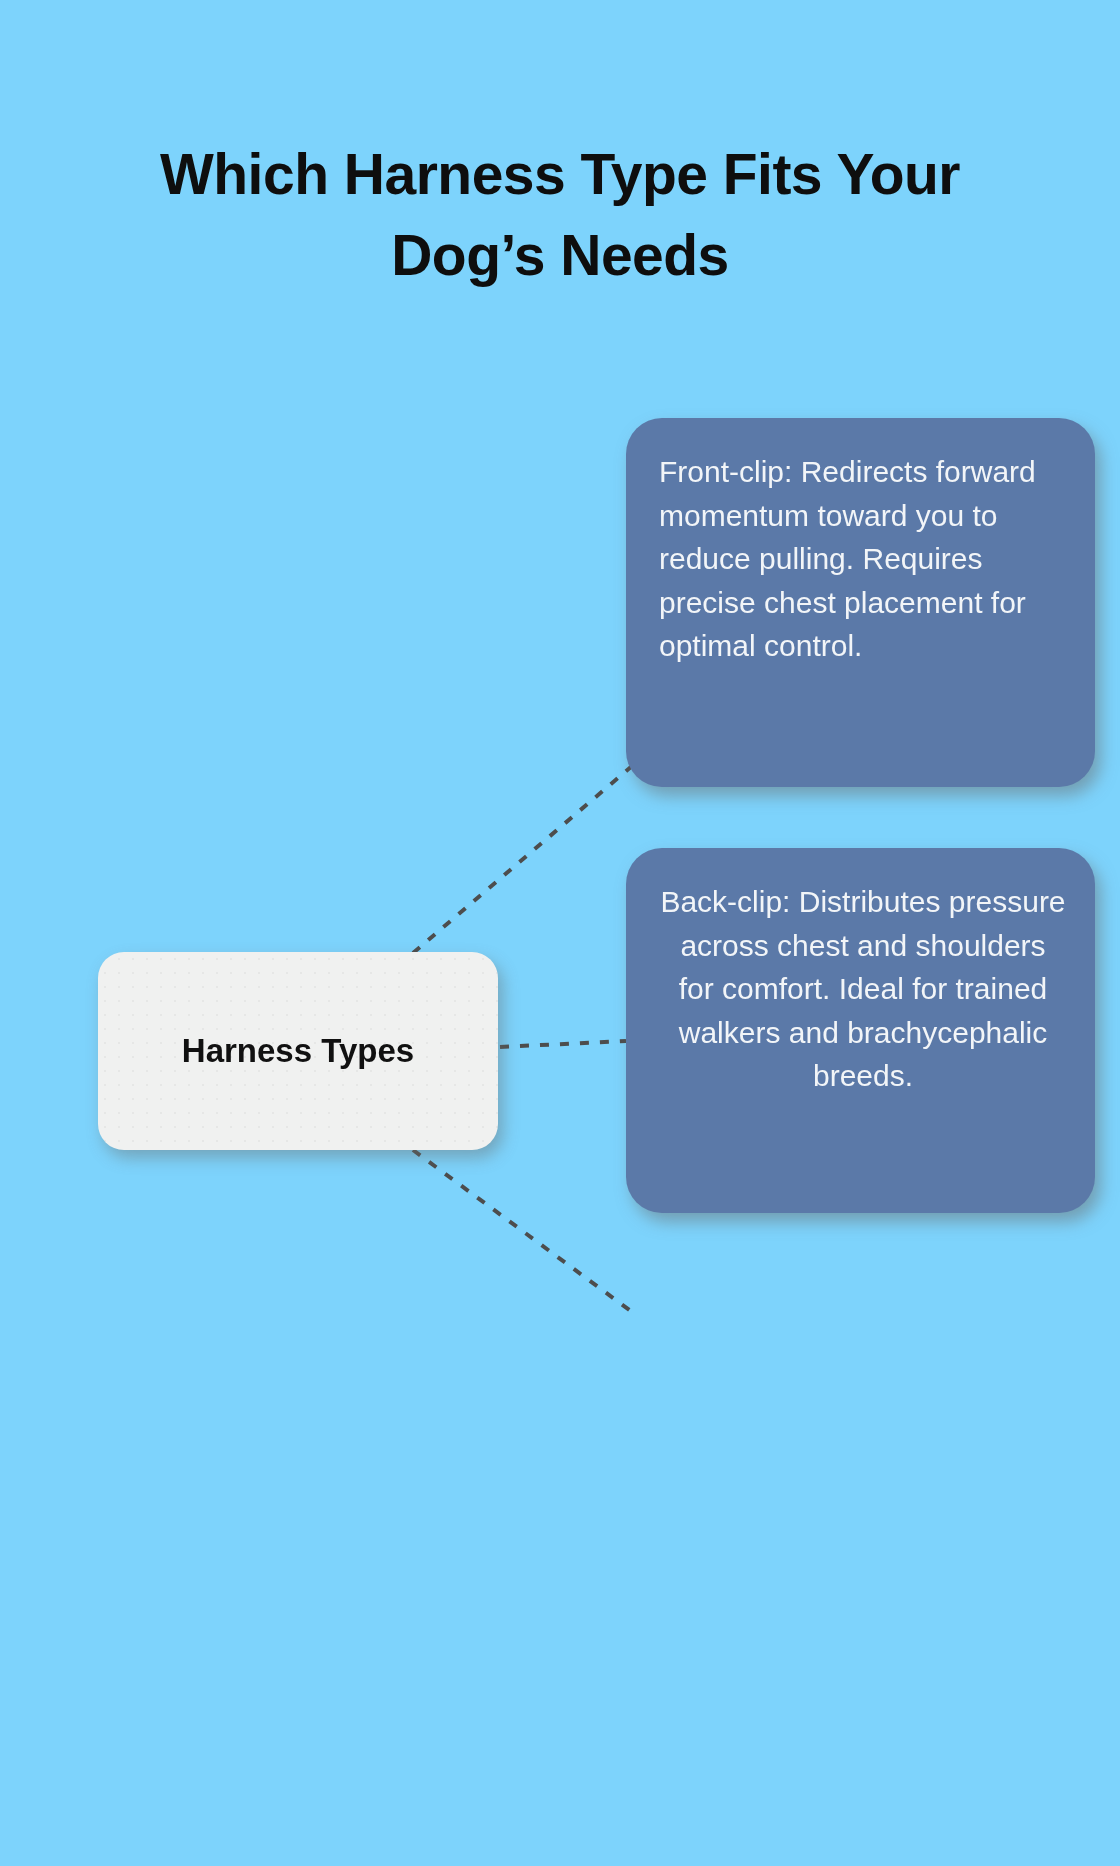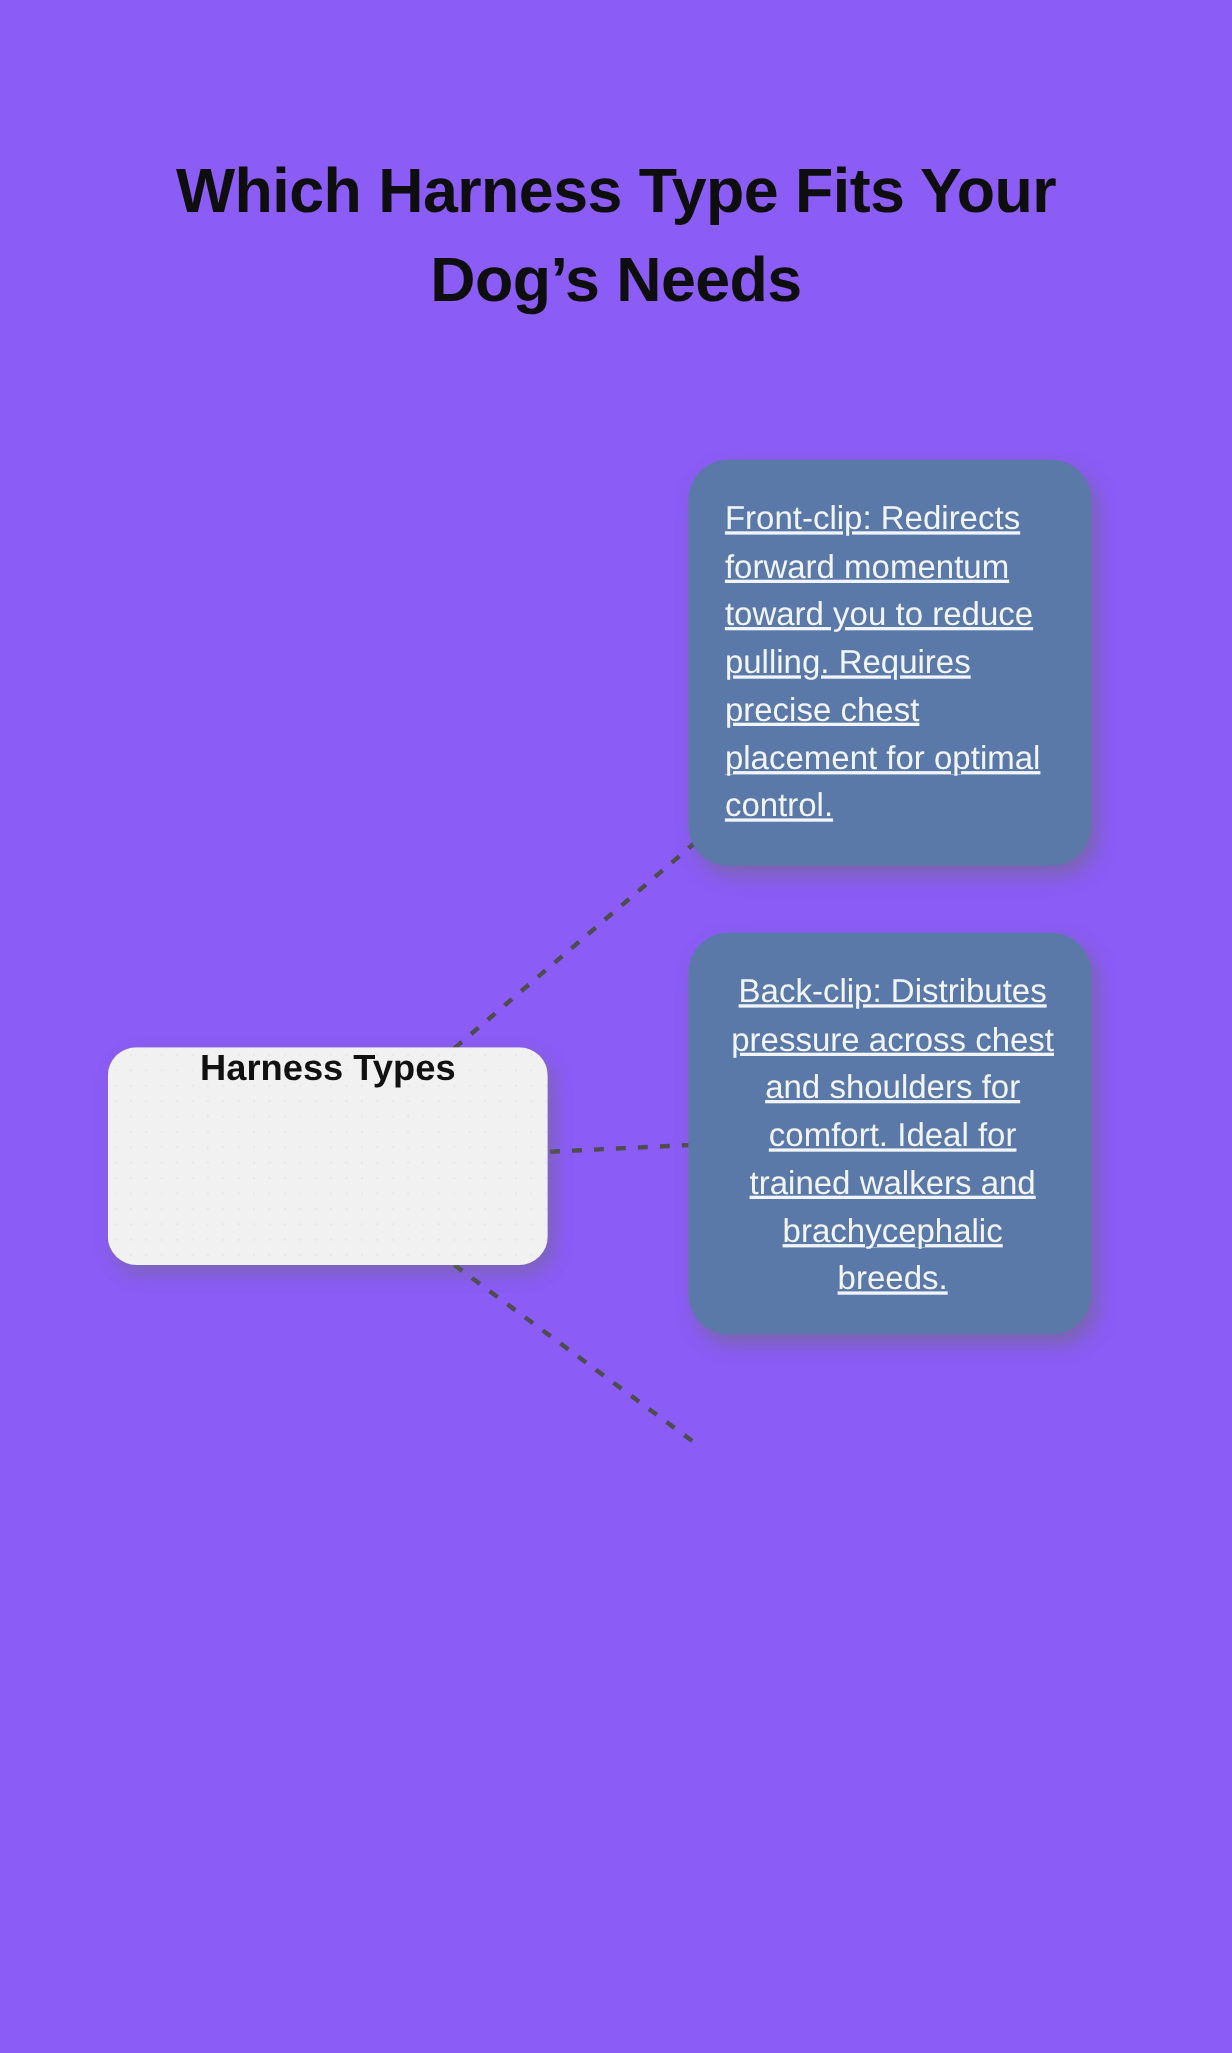--- a/index.html
+++ b/index.html
@@ -4,21 +4,21 @@
 <style>
   html, body {
     margin: 0;
     padding: 0;
     background: #dfe1e1;
   }
   .canvas {
     position: relative;
     width: 1120px;
     height: 1866px;
-    background: #8b5cf6;
+    background: #7dd3fc;
     overflow: hidden;
     font-family: "Liberation Sans", sans-serif;
   }
   .title {
     position: absolute;
     top: 96px;
     left: 50%;
     transform: translateX(-50%);
     width: 960px;
     text-align: center;
@@ -47,40 +47,40 @@
     left: 98px;
     top: 952px;
     width: 400px;
     height: 198px;
     background-color: #f0f1f0;
     background-image: radial-gradient(rgba(0,0,0,0.045) 1.2px, transparent 1.3px);
     background-size: 14px 14px;
     border-radius: 26px;
     box-shadow: 5px 8px 16px rgba(105,110,110,0.45);
     display: flex;
+    align-items: center;
     justify-content: center;
   }
   .center-node .label {
     font-size: 33px;
     font-weight: bold;
     color: #111111;
   }
   .branch {
     position: absolute;
     left: 626px;
-    width: 366px;
+    width: 469px;
     box-sizing: border-box;
     background: #5b79a8;
     border-radius: 36px;
     box-shadow: 6px 9px 16px rgba(105,110,110,0.5);
     padding: 32px 28px 28px 33px;
     color: #f2f5f8;
     font-size: 30px;
     line-height: 1.45;
-    text-decoration: underline;
   }
   .branch--front { top: 418px;  min-height: 369px; }
   .branch--back  { top: 848px;  min-height: 365px; text-align: center; }
   .branch--dual  { top: 1277px; min-height: 407px; }
 </style>
 </head>
 <body>
 
 <div class="canvas">
 

